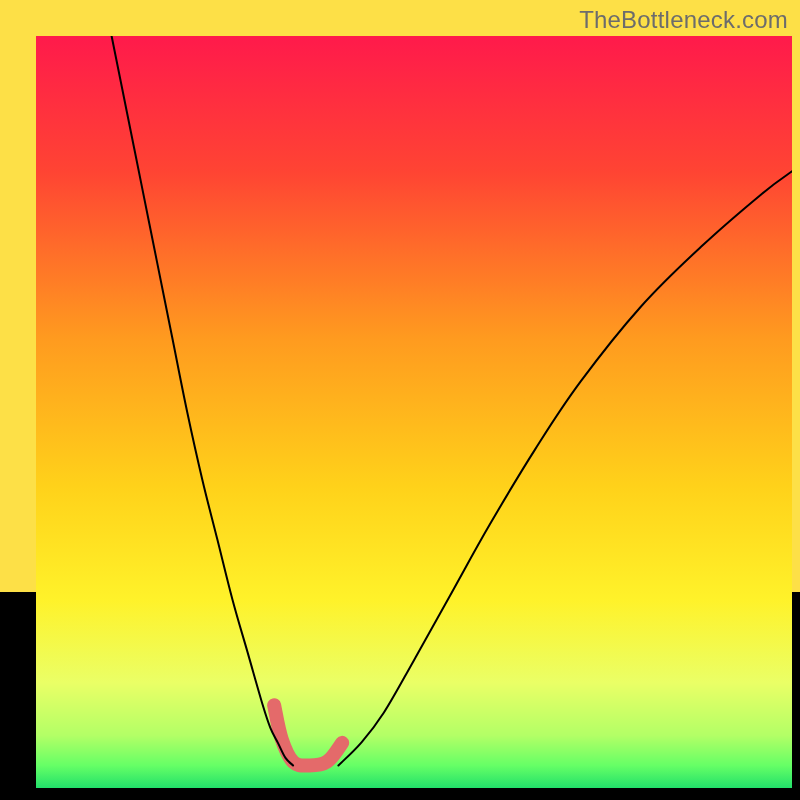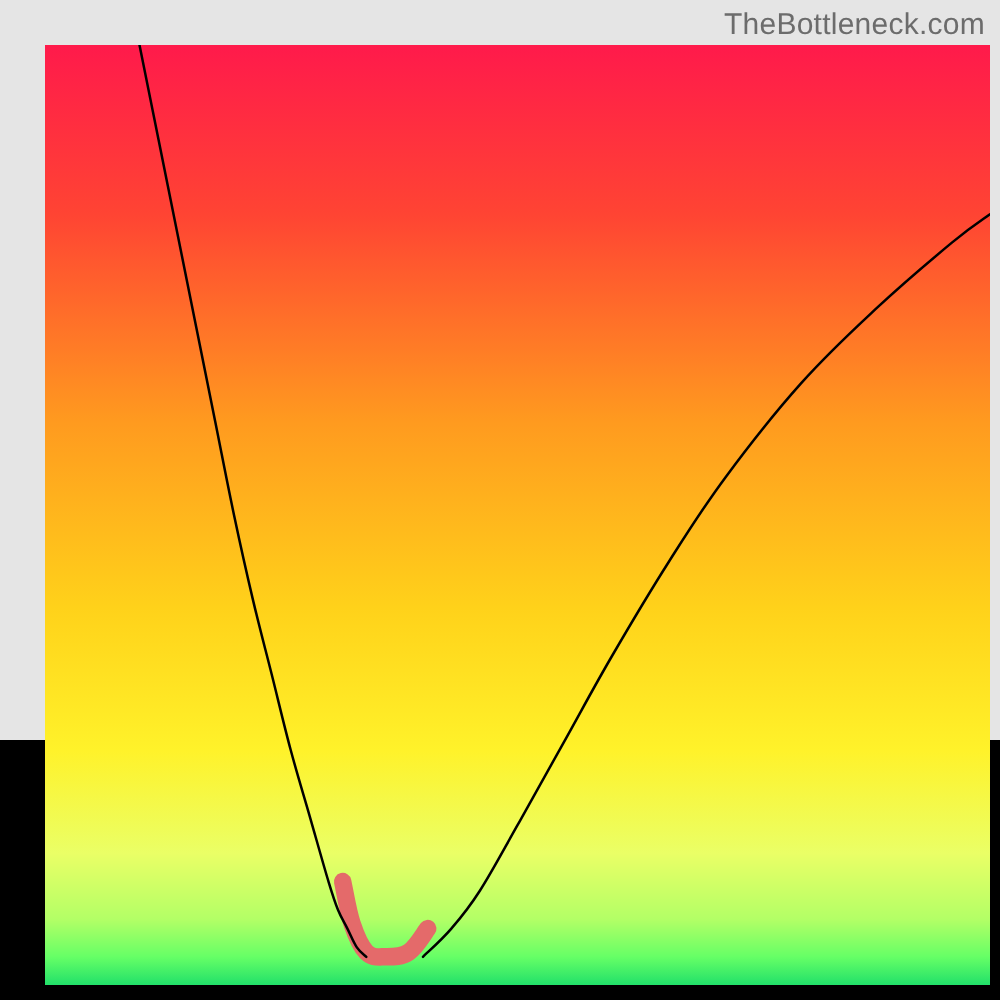--- a/index.html
+++ b/index.html
@@ -8,21 +8,21 @@
     width: 800px;
     height: 800px;
     background: #000;
     overflow: hidden;
     font-family: Arial, Helvetica, sans-serif;
   }
   .frame {
     position: relative;
     width: 800px;
     height: 592px;
-    background: #e5e5e5;
+    background: #fde047;
   }
   .watermark {
     position: absolute;
     top: 6px;
     right: 12px;
     color: #6c6c6c;
     font-size: 24px;
     font-weight: 400;
     letter-spacing: 0.2px;
     z-index: 10;

